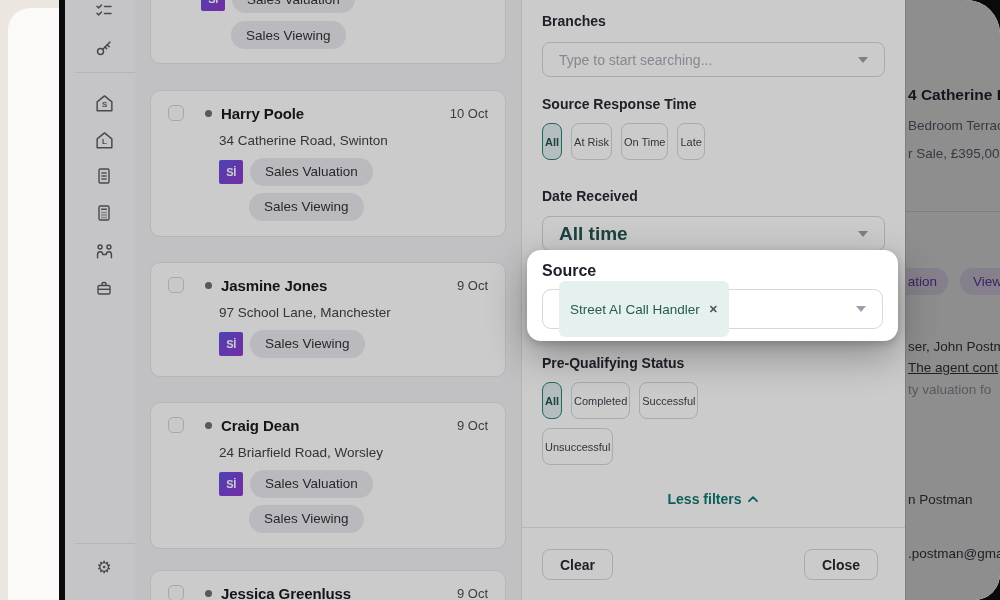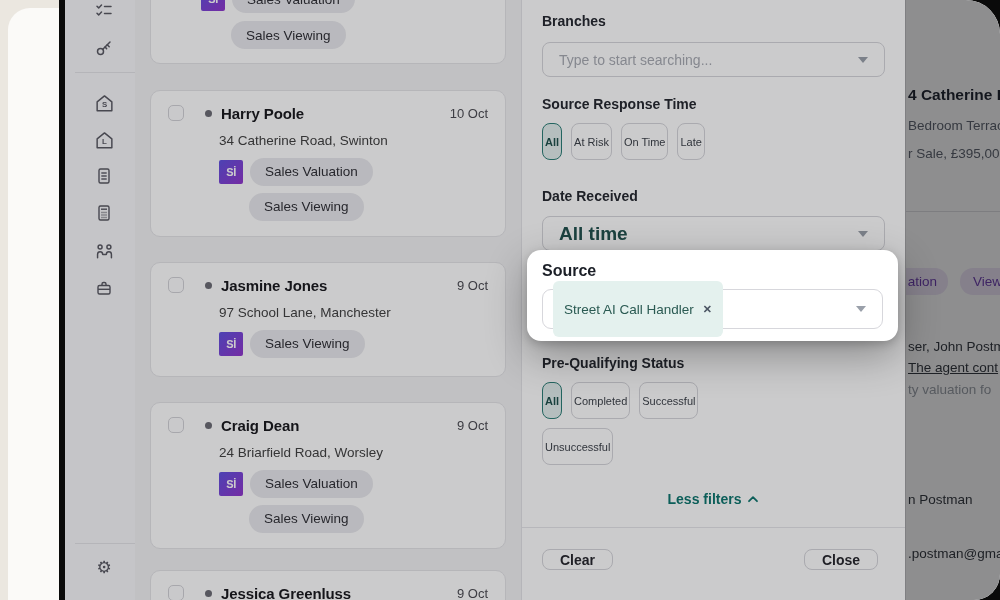--- a/index.html
+++ b/index.html
@@ -46,21 +46,21 @@
   .placeholder{font-size:14px;color:#a7aab2;}
   .sel-value{font-size:19px;font-weight:600;color:#20514d;}
   .caret{margin-left:auto;width:0;height:0;border-left:5px solid transparent;border-right:5px solid transparent;border-top:6px solid #9aa0aa;}
   .btnrow{position:absolute;left:20px;display:flex;gap:9px;}
   .fbtn{height:37px;border:1px solid #d5d5da;border-radius:8px;background:#fff;color:#3a3f47;
         font-size:11px;font-weight:500;display:inline-flex;align-items:center;padding:0 2px;box-sizing:border-box;white-space:nowrap;}
   .fbtn.selected{border:1.5px solid #2b7e76;background:#e3efed;color:#1d4f4a;font-weight:600;}
   .less-filters{position:absolute;left:0;width:100%;text-align:center;}
   .less-link{display:inline-flex;align-items:center;gap:6px;font-size:14px;font-weight:600;color:#0c756d;}
   .fdivider{position:absolute;left:0;right:0;height:1px;background:#e6e6ea;}
-  .footbtn{position:absolute;height:21px;border:1px solid #d5d5da;border-radius:8px;background:#fff;
+  .footbtn{position:absolute;height:31px;border:1px solid #d5d5da;border-radius:8px;background:#fff;
            color:#26262c;font-size:14px;font-weight:600;display:inline-flex;align-items:center;padding:0 17px;box-sizing:border-box;}
 
   
   .detail-panel{left:840px;top:0;width:95px;height:600px;background:#ffffff;border-left:1px solid #e4e4e7;
                 overflow:hidden;box-sizing:border-box;}
   .dfrag{position:absolute;white-space:nowrap;}
   .dtitle{font-size:15.5px;font-weight:700;color:#1f2430;}
   .dsub{font-size:13.5px;color:#5f6570;}
   .dbody{font-size:13.5px;color:#33383f;}
   .dfade{font-size:13.5px;color:#9aa0a8;}
@@ -70,21 +70,21 @@
 
   
   .detail-dim{left:840px;top:0;width:95px;height:600px;background:rgba(0,0,0,0.30);z-index:6;}
   .tour-overlay{left:0;top:0;width:935px;height:600px;background:rgba(16,16,20,0.215);z-index:10;}
   .spotlight{left:527px;top:250px;width:371px;height:91px;background:#ffffff;border-radius:14px;z-index:40;
              box-shadow:0 14px 42px rgba(0,0,0,0.32),0 3px 10px rgba(0,0,0,0.18);}
   .sp-label{position:absolute;left:15px;top:12px;font-size:16px;font-weight:700;color:#1b1f27;}
   .sp-select{position:absolute;left:15px;top:39px;width:341px;height:40px;border:1px solid #d7d7dc;border-radius:9px;
              background:#fff;box-sizing:border-box;display:flex;align-items:center;padding:0 16px 0 10px;}
   .sp-chip{height:26px;border-radius:6px;background:#e4f1ee;display:inline-flex;align-items:center;gap:9px;
-           padding:15px 11px;font-size:13.5px;color:#2a5a52;font-weight:500;}
+           padding:15px 11px;font-size:13.5px;color:#2a5a52;font-weight:500;margin-left:6px;}
   .chip-x{font-size:11px;font-weight:700;color:#4b5563;line-height:1;}
 
   svg{display:block;}
 </style>
 </head>
 <body>
 
 <div class="page">
 
   <div class="abs cream-strip"></div>

